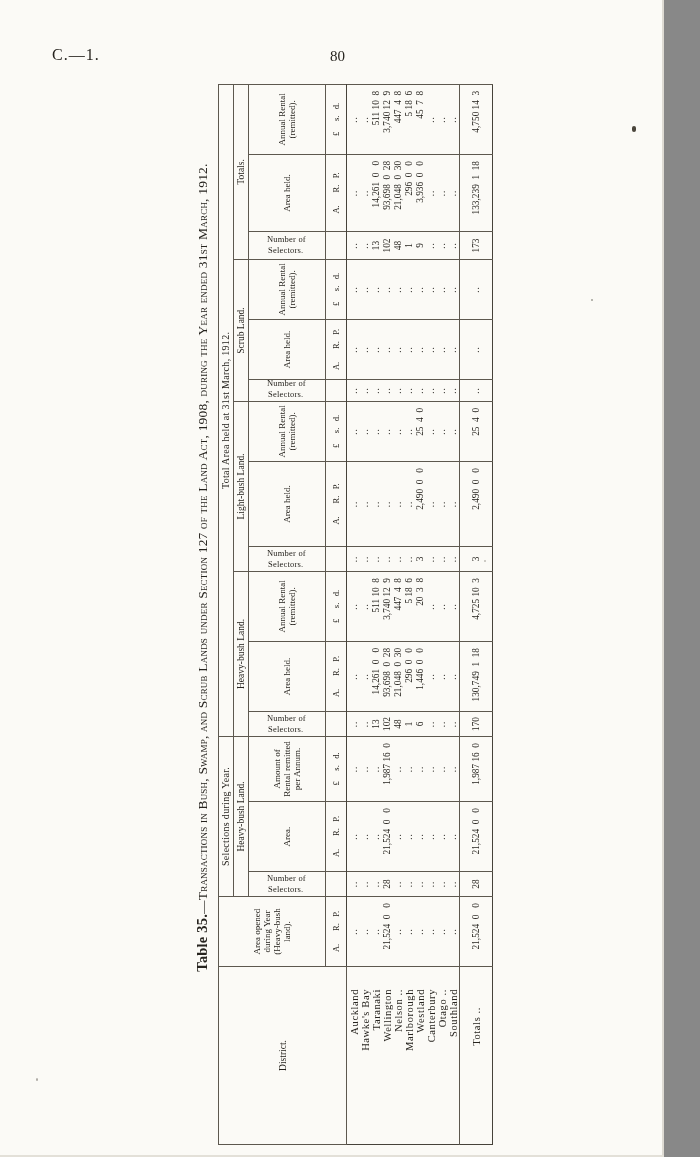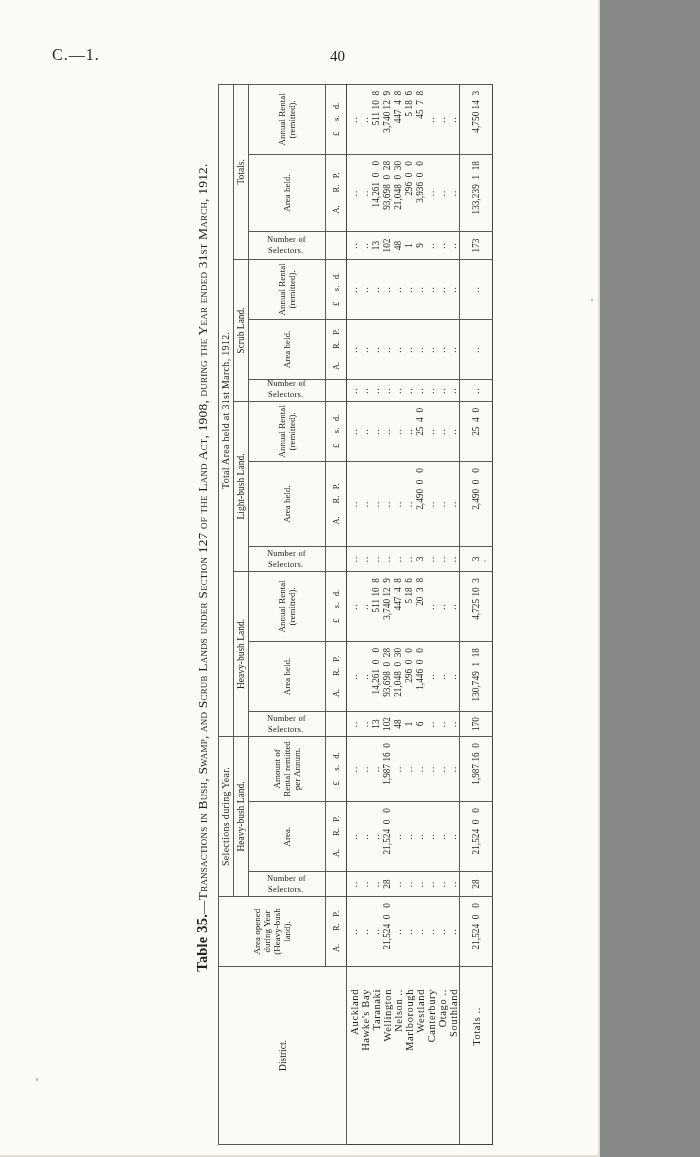--- a/index.html
+++ b/index.html
@@ -1,16 +1,16 @@
 <!DOCTYPE html>
 <html><head>
 <meta charset="utf-8">
 <style>
   html,body{margin:0;padding:0;background:#888;}
-  #page{position:relative;width:600px;height:1157px;background:#fbfaf6;overflow:hidden;
+  #page{position:relative;width:664px;height:1157px;background:#fbfaf6;overflow:hidden;
         font-family:"Liberation Serif",serif;color:#26231e;}
   .docref{position:absolute;left:52px;top:46px;font-size:16px;letter-spacing:1px;}
   .pagenum{position:absolute;left:330px;top:48px;font-size:15px;}
   
   .title-wrap{position:absolute;left:194px;top:85px;width:22px;height:965px;}
   .rot-title{width:965px;height:20px;transform-origin:0 0;
              transform:rotate(-90deg) translateX(-965px);
              white-space:nowrap;text-align:center;font-size:13.5px;
              font-variant:small-caps;letter-spacing:0.2px;}
   .rot-title b{font-size:14.5px;font-variant:normal;}
@@ -43,21 +43,21 @@
   tr.first td{padding-top:2px;}
   .speck{position:absolute;background:#4a453c;border-radius:50%;}
   .edge-r{position:absolute;right:0;top:0;width:2px;height:1157px;background:#dedbd3;}
   .edge-b{position:absolute;left:0;bottom:0;width:700px;height:2px;background:#e3e0d8;}
 </style>
 </head>
 <body>
 
 <div id="page">
   <div class="docref">C.—1.</div>
-  <div class="pagenum">40</div>
+  <div class="pagenum">80</div>
 
   <div class="title-wrap">
     <div class="rot-title"><b>Table 35.</b><span>—Transactions in Bush, Swamp, and Scrub Lands under Section 127 of the Land Act, 1908, during the Year ended 31st March, 1912.</span></div>
   </div>
 
   <div class="table-wrap">
     <div class="rot-table">
       <table>
         <colgroup>
           <col style="width:178px">

